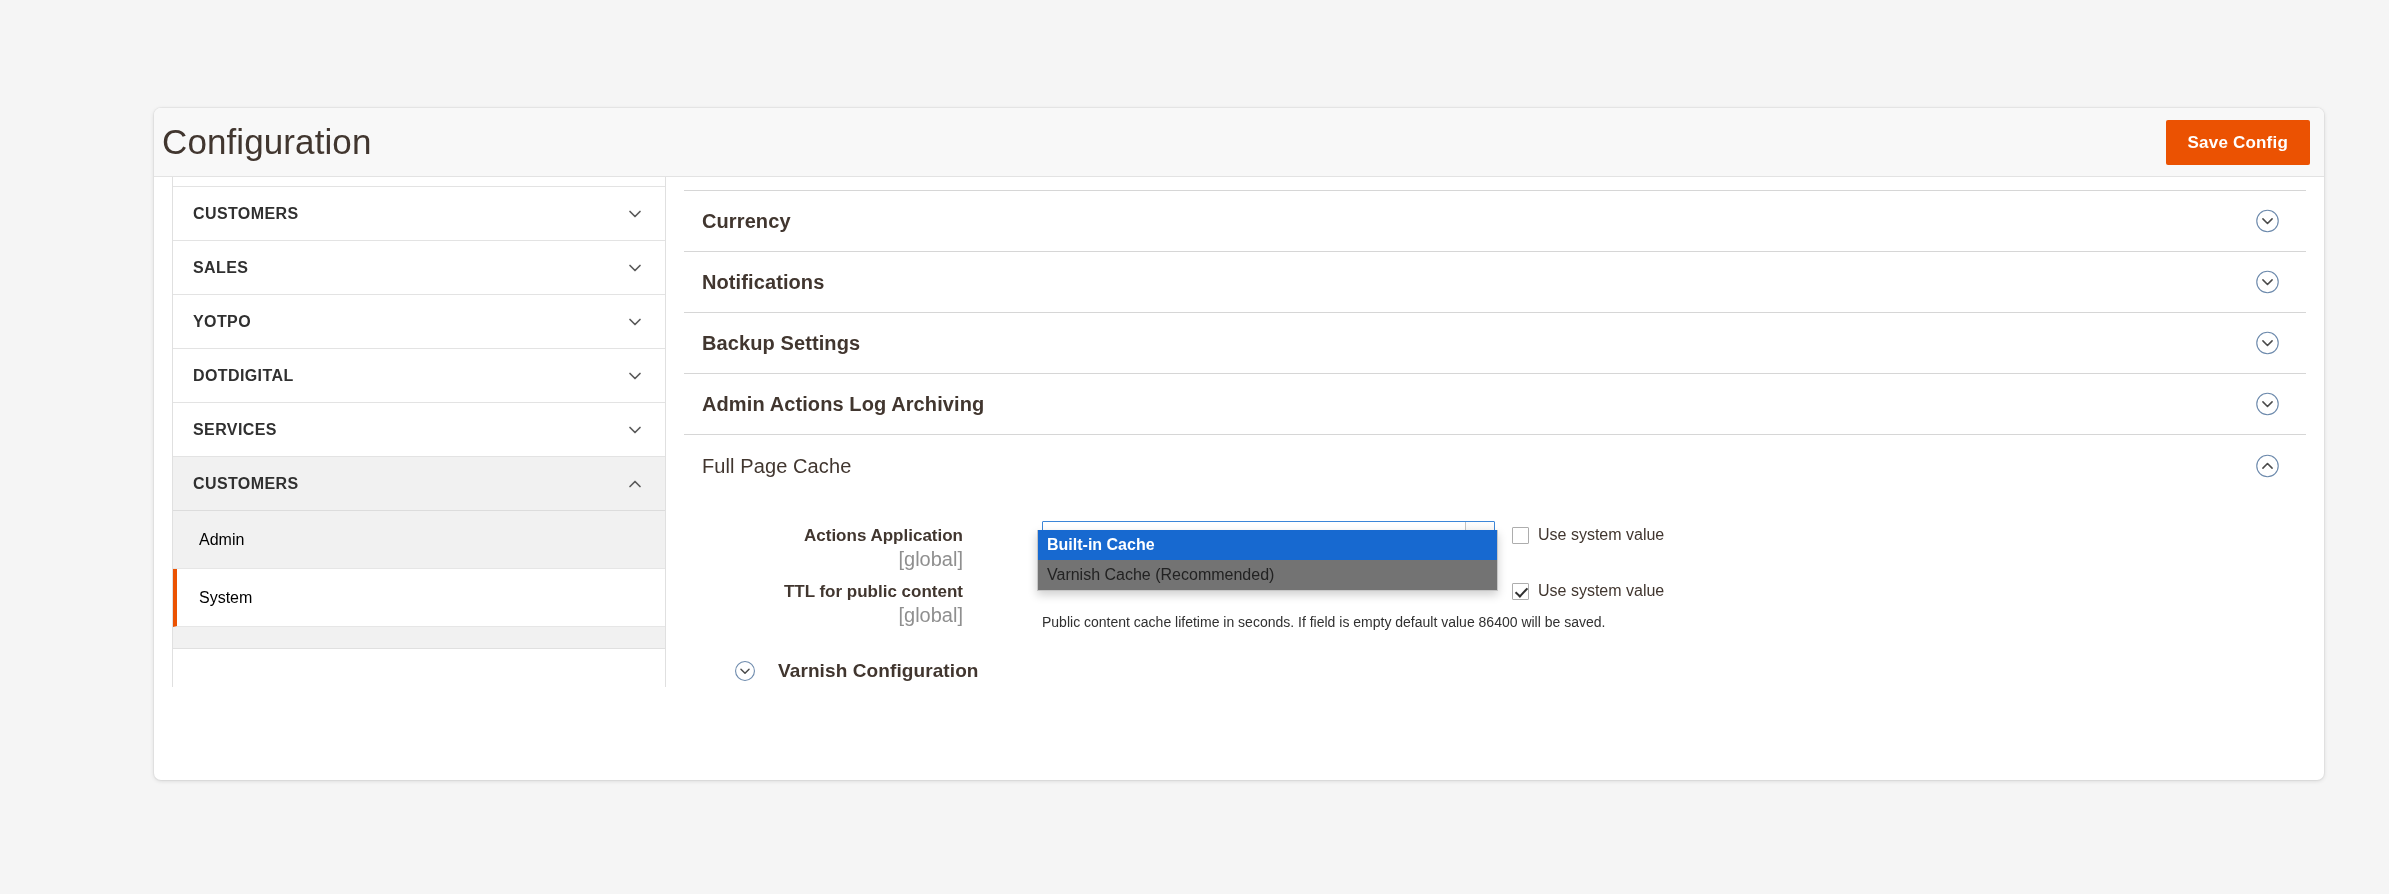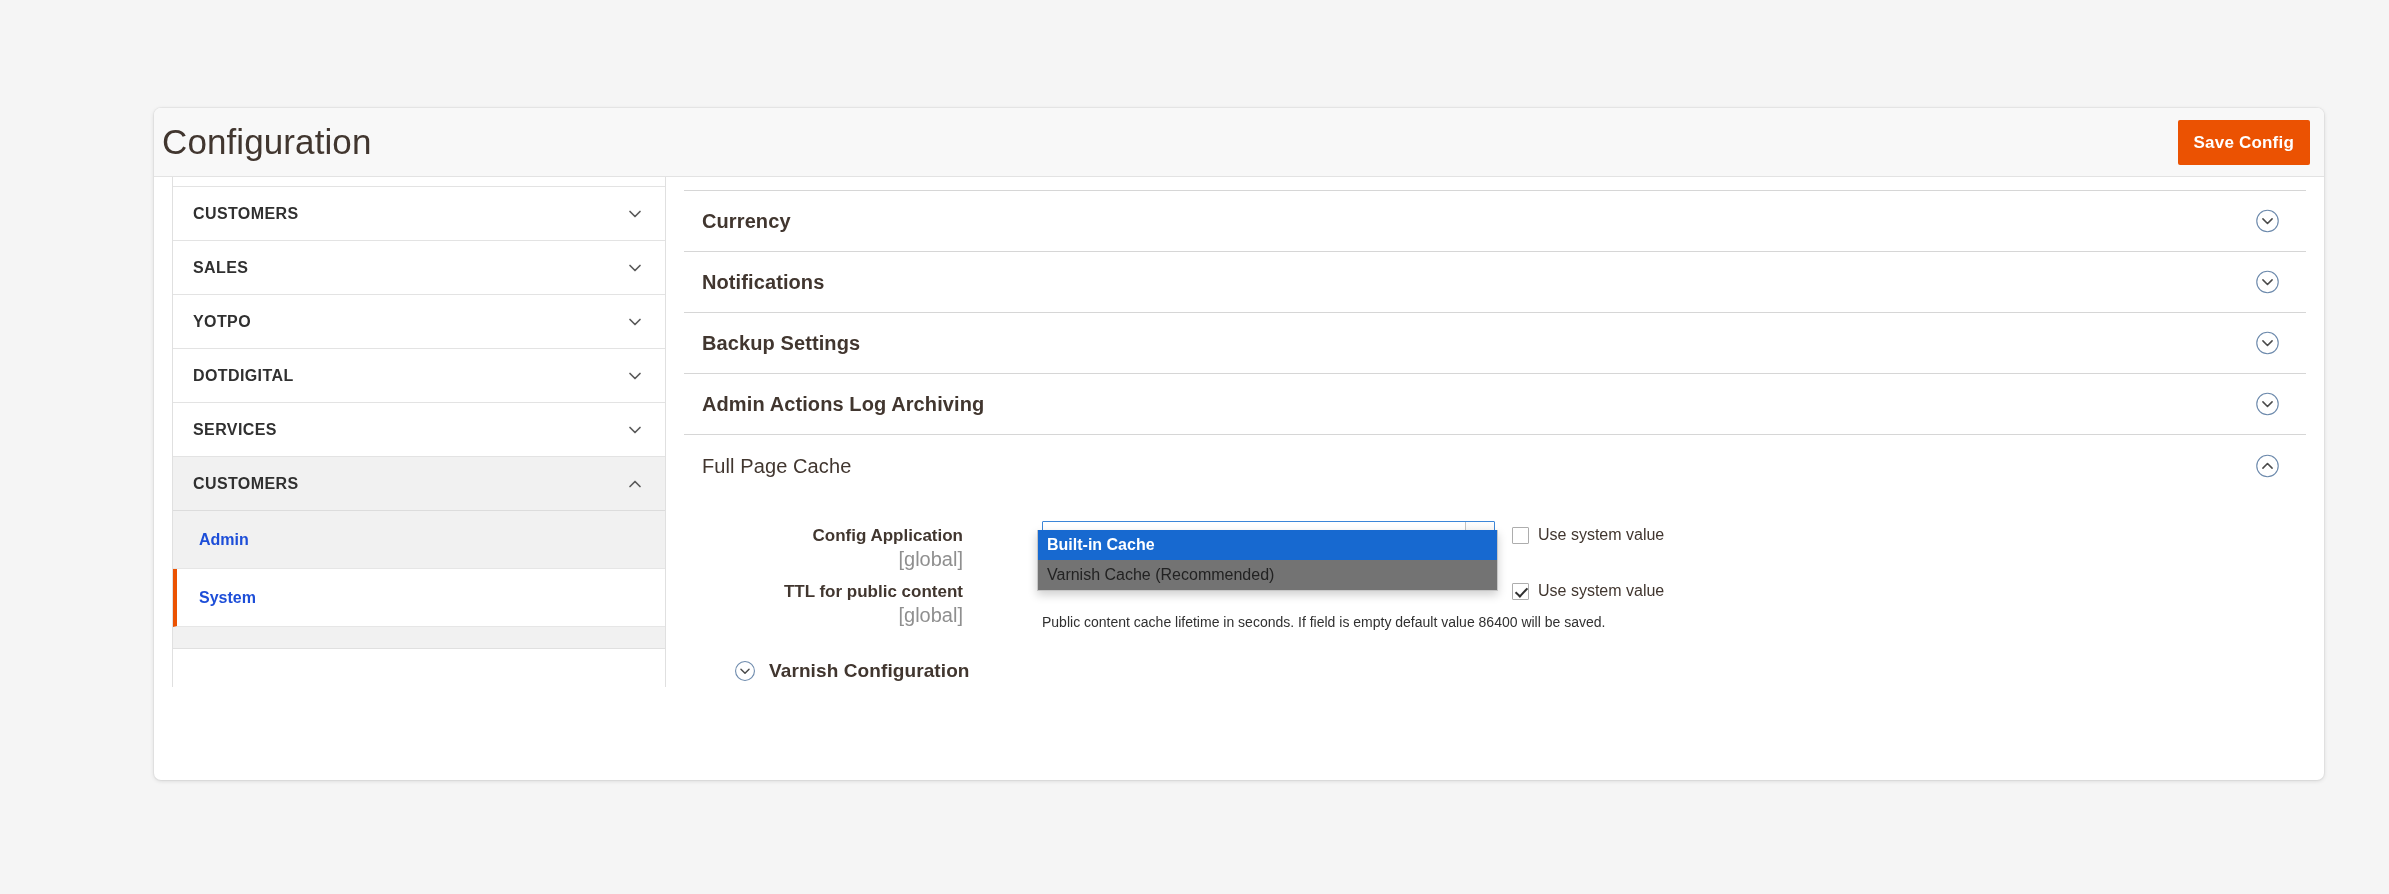--- a/index.html
+++ b/index.html
@@ -40,21 +40,21 @@
     font-size: 35px;
     font-weight: 400;
     color: #41362f;
     letter-spacing: 0.1px;
   }
   .save-config-button {
     position: absolute;
     right: 14px;
     top: 12px;
     height: 45px;
-    padding: 0 16px;
+    padding: 0 22px;
     background: #eb5202;
     color: #ffffff;
     font-size: 17px;
     font-weight: 700;
     border: none;
     border-radius: 2px;
     cursor: pointer;
     font-family: "Liberation Sans", sans-serif;
     letter-spacing: 0.2px;
   }
@@ -117,22 +117,22 @@
   .sidebar-subitem.is-active {
     background: #ffffff;
     border-left: 4px solid #eb5202;
   }
   .sidebar-subitem-label {
     position: absolute;
     left: 26px;
     top: 50%;
     transform: translateY(-50%);
     font-size: 16px;
-    font-weight: 700;
-    color: #1d4ed8;
+    font-weight: 400;
+    color: #000000;
   }
   .sidebar-subitem.is-active .sidebar-subitem-label { left: 22px; }
   .sidebar-footer-strip {
     height: 22px;
     background: #f1f1f1;
     border-bottom: 1px solid #e0e0e0;
   }
 
   
   .config-main {
@@ -314,21 +314,21 @@
     white-space: nowrap;
   }
 
   
   .subsection-row {
     position: relative;
     margin-top: 30px;
     margin-left: 50px;
     display: flex;
     align-items: center;
-    gap: 13px;
+    gap: 22px;
     cursor: pointer;
   }
   .subsection-icon { width: 22px; height: 22px; flex: 0 0 auto; }
   .subsection-icon svg { display: block; width: 22px; height: 22px; }
   .subsection-title {
     font-size: 19px;
     font-weight: 700;
     color: #41362f;
     letter-spacing: 0.1px;
   }
@@ -465,21 +465,21 @@
             <circle cx="12" cy="12" r="10.3" fill="none" stroke="#6e8bad" stroke-width="1.1"></circle>
             <path d="M7.6 14 L12 9.6 L16.4 14" fill="none" stroke="#4a4a4a" stroke-width="1.5" stroke-linecap="round" stroke-linejoin="round"></path>
           </svg>
         </span>
       </div>
 
       <div class="fieldset-body">
 
         <div class="field-row">
           <div class="field-label">
-            <span class="field-label-text">Config Application</span>
+            <span class="field-label-text">Actions Application</span>
             <span class="field-scope">[global]</span>
           </div>
 
           <div class="select-wrapper">
             <div class="select-box">
               <span class="select-value">Varnish Cache (Recommended)</span>
               <span class="select-arrow-button">
                 <svg viewBox="0 0 12 12">
                     <path d="M2 4 L6 8.4 L10 4 Z" fill="#4a4a4a"></path>
                   </svg>

